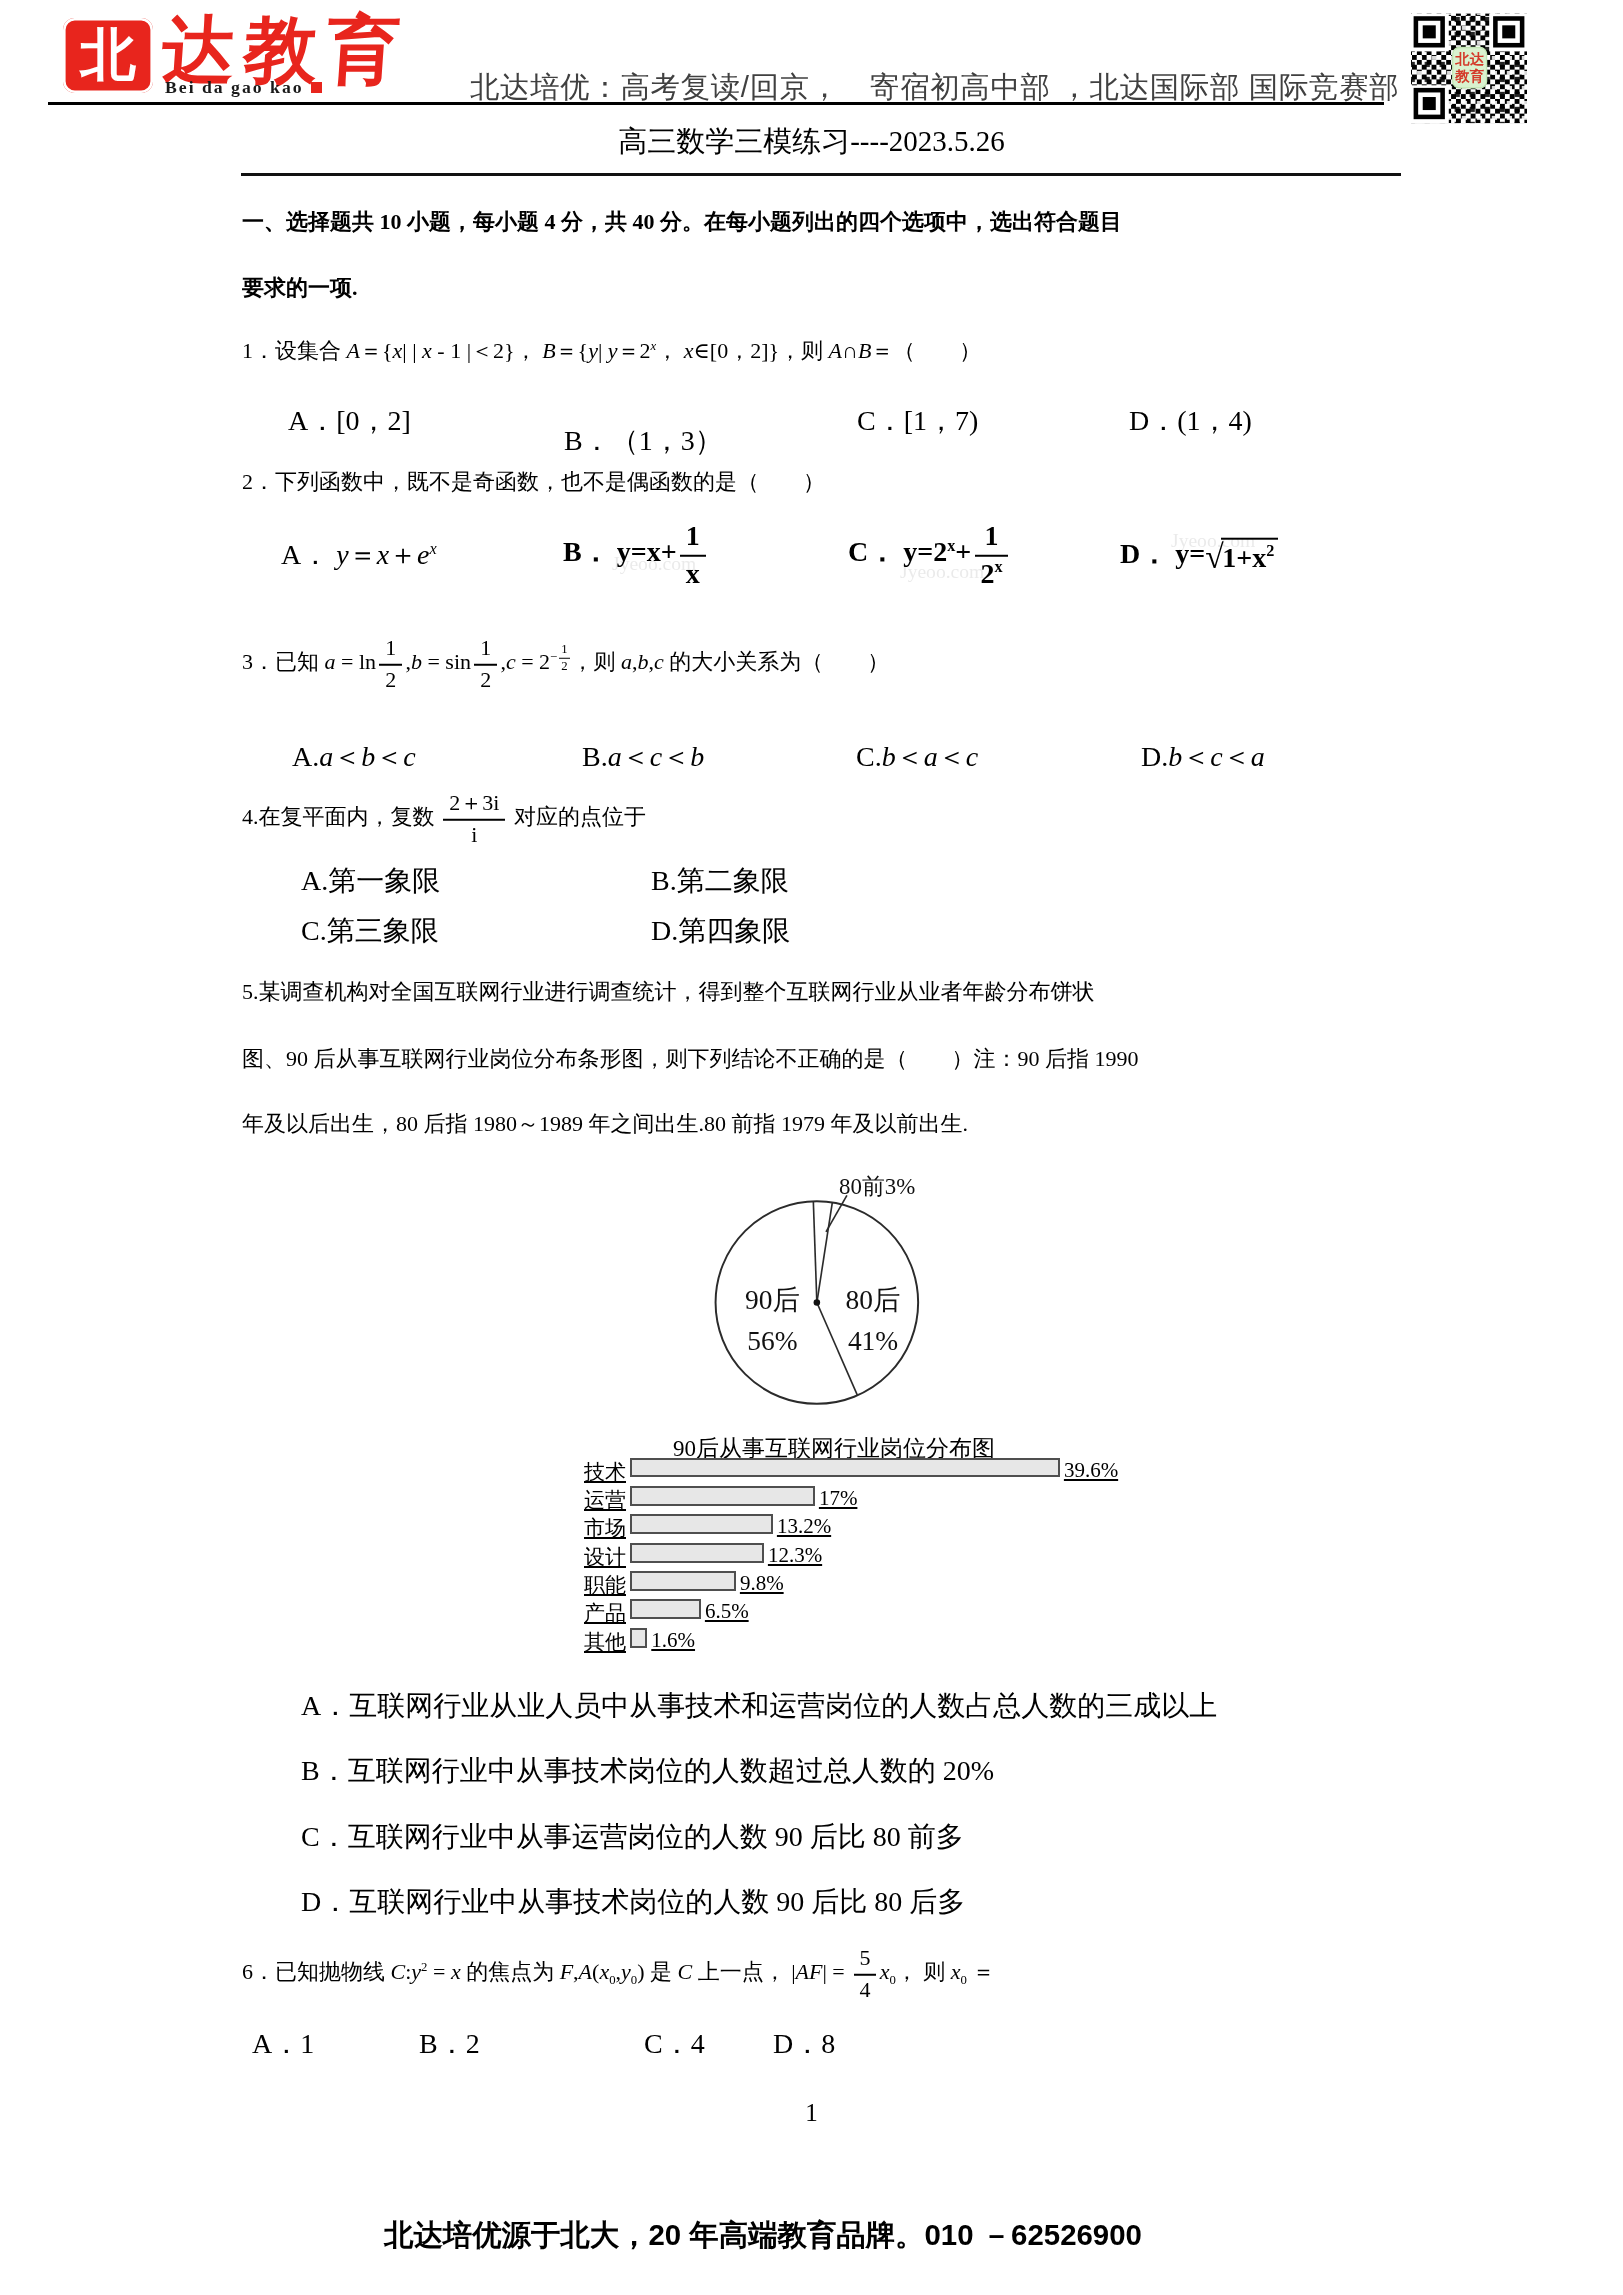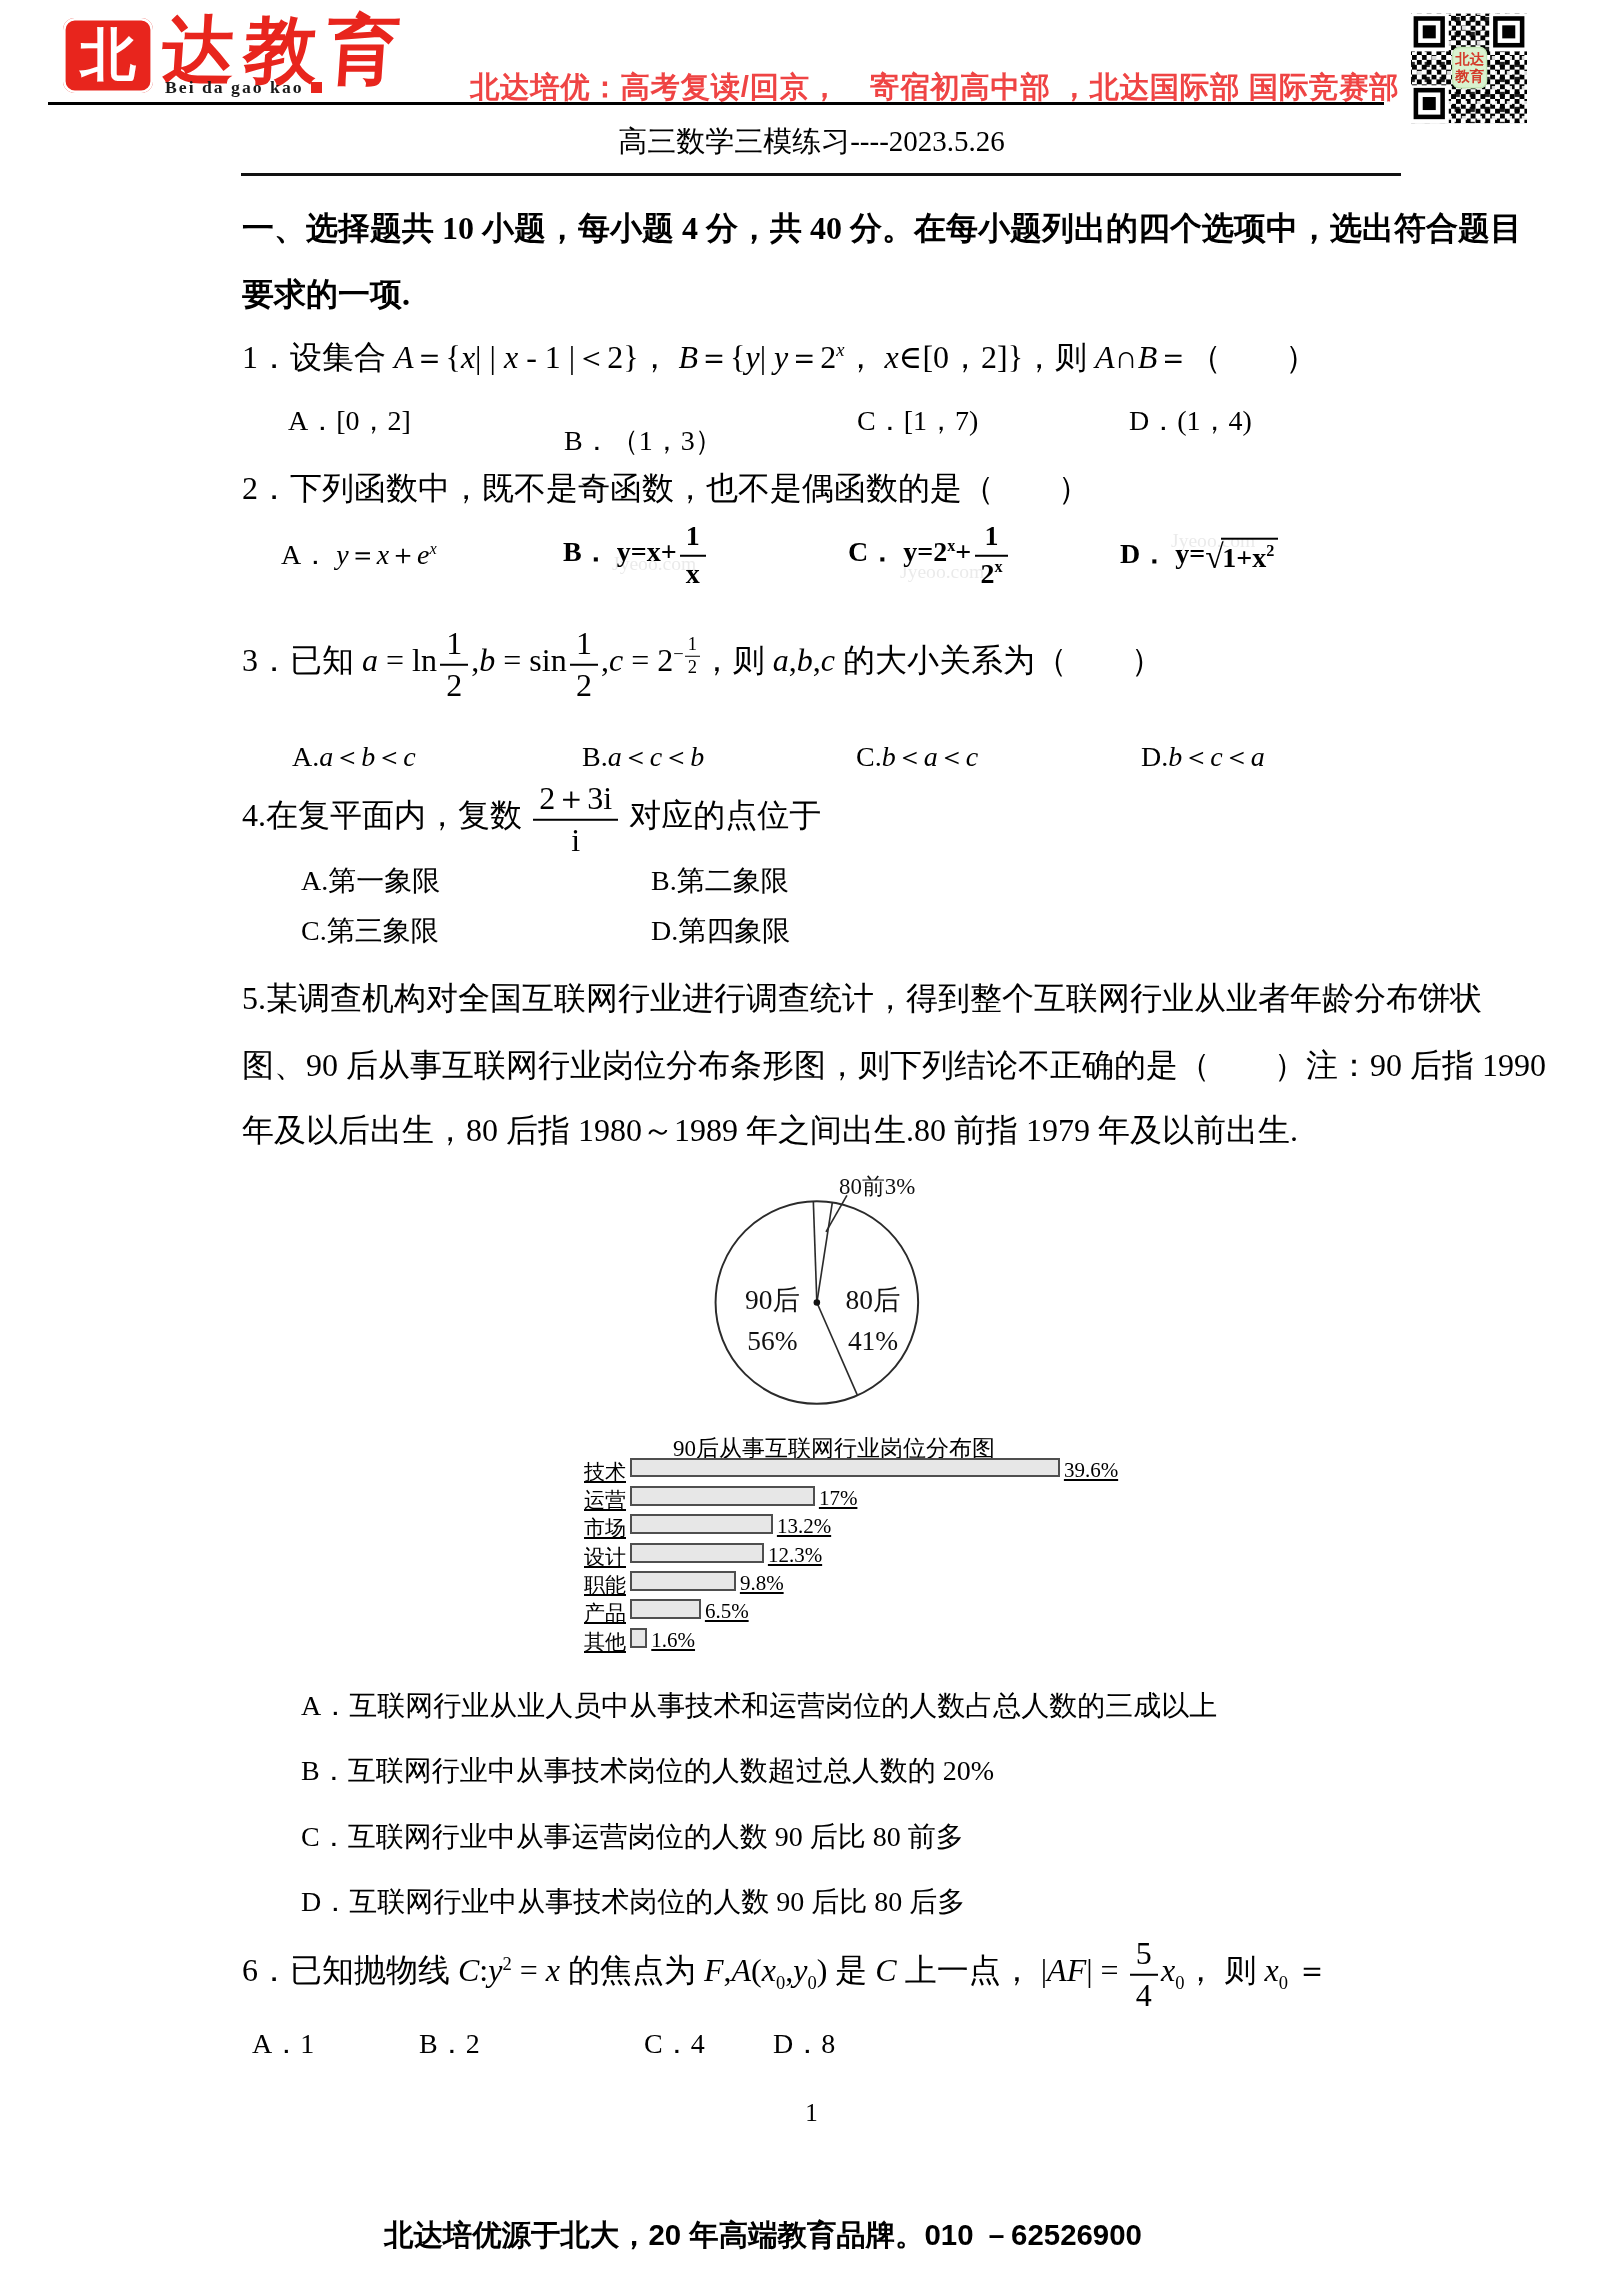--- a/index.html
+++ b/index.html
@@ -1,18 +1,18 @@
 <!DOCTYPE html>
 <html style="font-size:10.5px"><head>
 <meta charset="utf-8">
 <style>
   html,body{margin:0;padding:0;background:#888;}
   .page{position:relative;width:1623px;height:2295px;background:#ffffff;overflow:hidden;
         font-family:"Liberation Serif","DejaVu Serif",serif;color:#000;}
-  .ln{position:absolute;font-size:32px;white-space:nowrap;line-height:1.2;}
+  .ln{position:absolute;font-size:22px;white-space:nowrap;line-height:1.2;}
   .bold{font-weight:bold;}
   .vcenter{transform:translateY(-50%);}
   i{font-style:italic;font-family:"Liberation Serif","DejaVu Serif",serif;}
   sup{font-size:58%;vertical-align:super;line-height:0;}
   sub{font-size:58%;vertical-align:sub;line-height:0;}
   
   .fr{display:inline-block;text-align:center;vertical-align:middle;margin:0 3.3px;line-height:1;}
   .fr .n{display:block;padding:0 5.9px 4.6px;}
   .fr .d{display:block;border-top:2px solid #000;padding:3.9px 5.9px 0;}
   sup .fr{margin:0 1.3px;}
@@ -23,21 +23,21 @@
   .sq .rad{font-size:120%;vertical-align:top;margin-right:-2.6px;}
   .sq .und{display:inline-block;border-top:2.6px solid #000;padding:2px 3.9px 0 1.3px;}
   
   .seal{position:absolute;left:63px;top:18.3px;width:90px;height:75px;background:#e8251d;
         border-radius:11.8px;box-shadow:0 0 0 2.6px #fff inset;display:flex;align-items:center;justify-content:center;}
   .seal span{color:#fff;font-size:56px;font-weight:bold;font-family:"Liberation Serif",serif;}
   .brand-script{position:absolute;left:162px;top:14.4px;font-size:73px;font-weight:bold;color:#e8251d;
         letter-spacing:9.2px;transform:skewX(-4deg);line-height:1;}
   .pinyin{position:absolute;left:165px;top:77px;font-size:17.7px;font-weight:bold;color:#1a1a1a;letter-spacing:2px;}
   .redsq{display:inline-block;width:11px;height:11px;background:#e8251d;margin-left:7.9px;}
-  .slogan{position:absolute;left:470px;top:68px;font-size:29.4px;font-weight:bold;color:#ef4444;
+  .slogan{position:absolute;left:470px;top:68px;font-size:29.4px;font-weight:normal;color:#404040;
         font-family:"Liberation Sans","DejaVu Sans",sans-serif;white-space:nowrap;letter-spacing:0.7px;}
   .rule1{position:absolute;left:48px;top:102px;width:1336px;height:3.3px;background:#000;}
   .doc-title{position:absolute;left:0;top:122px;width:1623px;text-align:center;font-size:29px;}
   .rule2{position:absolute;left:241px;top:173px;width:1160px;height:2.6px;background:#111;}
   .qr{position:absolute;left:1407px;top:10.5px;}
   .qr-badge-text{font-family:"Liberation Serif",serif;font-weight:bold;fill:#d43a2a;}
   
   .opt{position:absolute;font-size:28px;white-space:nowrap;}
   .bf{font-weight:bold;}
   

